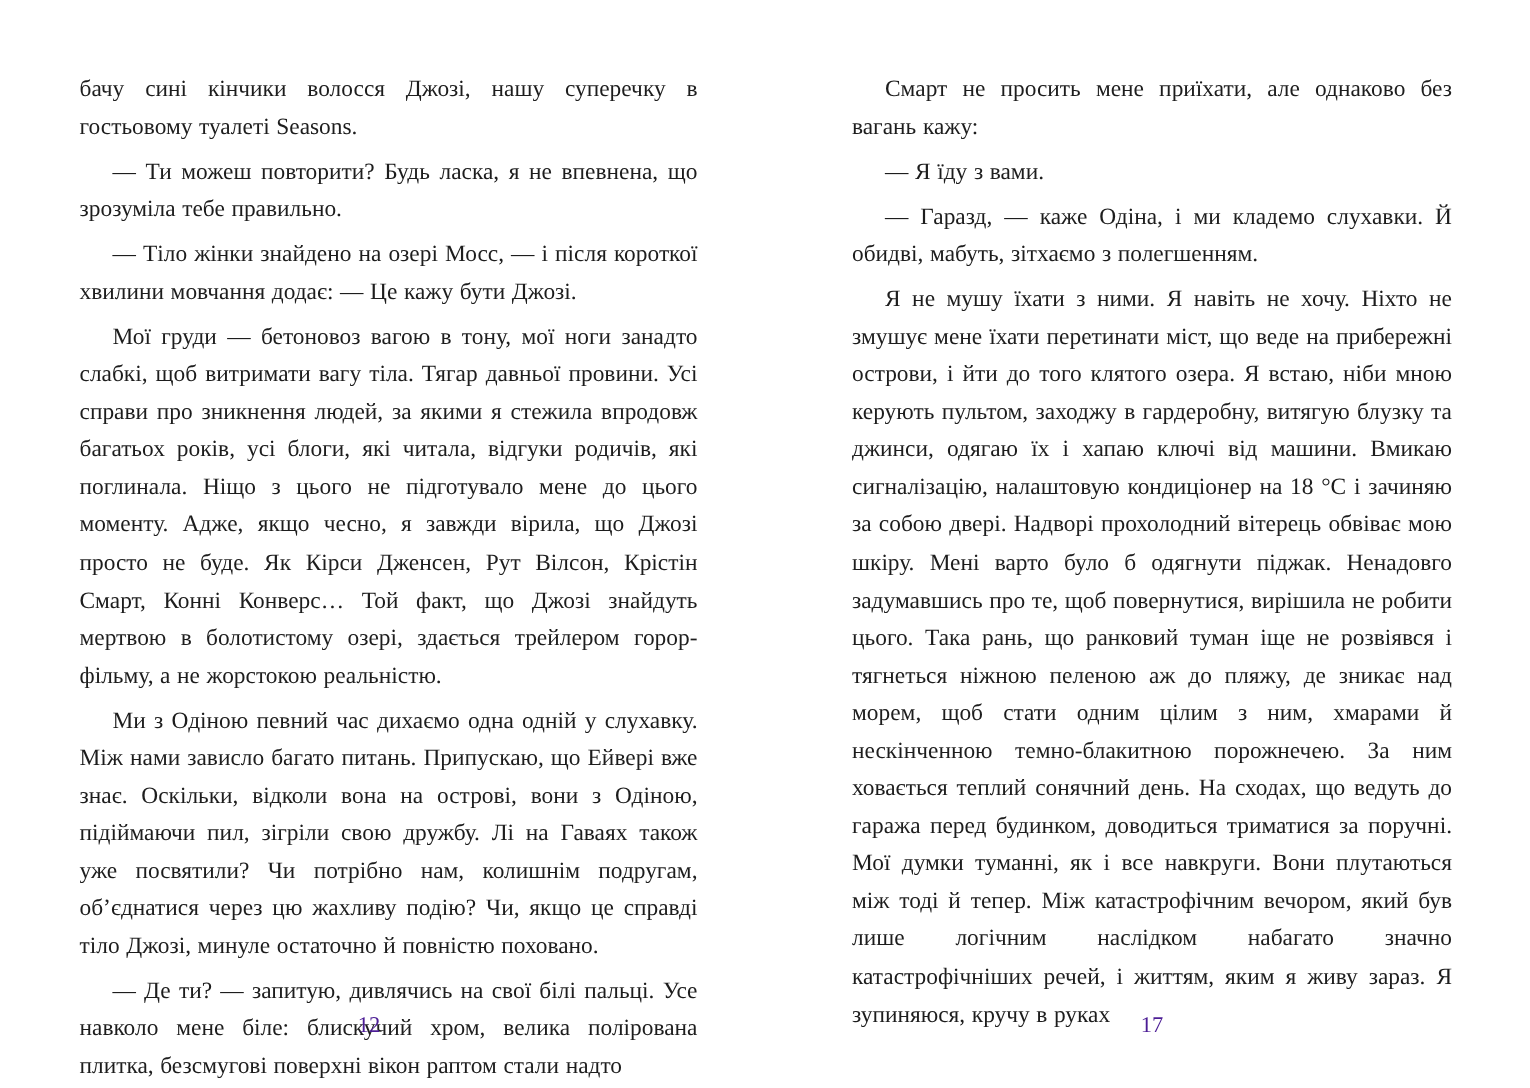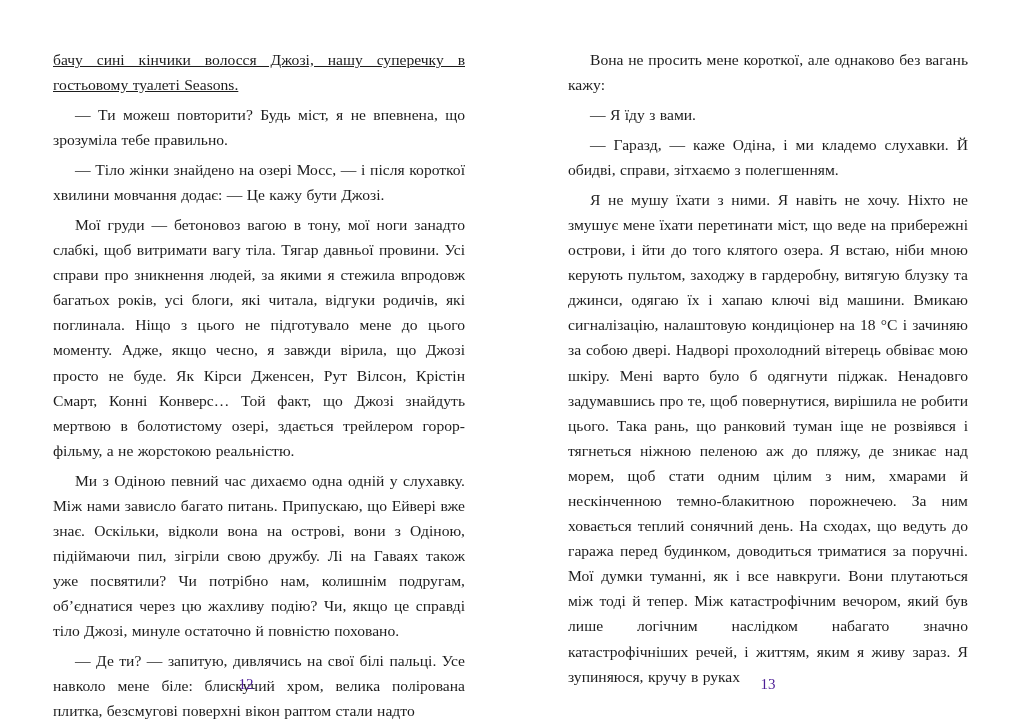--- a/index.html
+++ b/index.html
@@ -30,51 +30,51 @@
   .para {
     margin: 0;
     font-size: 15.6px;
     line-height: 25.1px;
     text-align: justify;
     text-align-last: left;
     text-indent: 22px;
     hyphens: manual;
     word-spacing: 0.5px;
   }
-  .para.noindent { text-indent: 0; text-decoration: underline; }
+  .para.noindent { text-indent: 0; }
   .para + .para { margin-top: 4.8px; }
   .folio {
     position: absolute;
     top: 676px;
     font-size: 15px;
     width: 60px;
     text-align: center;
     color: #4c1d95;
   }
   .folio.left { left: 216px; }
   .folio.right { left: 738px; }
 </style>
 </head>
 <body>
 
 <div class="spread">
 
   <div class="page left">
     <p class="para noindent">бачу сині кінчики волосся Джозі, нашу суперечку в гостьовому туалеті Seasons.</p>
-    <p class="para">— Ти можеш повторити? Будь міст, я не впевнена, що зрозуміла тебе правильно.</p>
+    <p class="para">— Ти можеш повторити? Будь ласка, я не впевнена, що зрозуміла тебе правильно.</p>
     <p class="para">— Тіло жінки знайдено на озері Мосс, — і після короткої хвилини мовчання додає: — Це кажу бути Джозі.</p>
     <p class="para">Мої груди — бетоновоз вагою в тону, мої ноги занадто слабкі, щоб витримати вагу тіла. Тягар давньої провини. Усі справи про зникнення людей, за якими я стежила впродовж багатьох років, усі блоги, які читала, відгуки родичів, які поглинала. Ніщо з цього не підготувало мене до цього моменту. Адже, якщо чесно, я завжди вірила, що Джозі просто не буде. Як Кірси Дженсен, Рут Вілсон, Крістін Смарт, Конні Конверс… Той факт, що Джозі знайдуть мертвою в болотистому озері, здається трейлером горор-фільму, а не жорстокою реальністю.</p>
     <p class="para">Ми з Одіною певний час дихаємо одна одній у слухавку. Між нами зависло багато питань. Припускаю, що Ейвері вже знає. Оскільки, відколи вона на острові, вони з Одіною, підіймаючи пил, зігріли свою дружбу. Лі на Гаваях також уже посвятили? Чи потрібно нам, колишнім подругам, об’єднатися через цю жахливу подію? Чи, якщо це справді тіло Джозі, минуле остаточно й повністю поховано.</p>
     <p class="para">— Де ти? — запитую, дивлячись на свої білі пальці. Усе навколо мене біле: блискучий хром, велика полірована плитка, безсмугові поверхні вікон раптом стали надто</p>
   </div>
 
   <div class="folio left">12</div>
 
   <div class="page right">
-    <p class="para">Вона не просить мене короткої, але однаково без вагань кажу:</p>
+    <p class="para">Смарт не просить мене приїхати, але однаково без вагань кажу:</p>
     <p class="para">— Я їду з вами.</p>
-    <p class="para">— Гаразд, — каже Одіна, і ми кладемо слухавки. Й обидві, справи, зітхаємо з полегшенням.</p>
+    <p class="para">— Гаразд, — каже Одіна, і ми кладемо слухавки. Й обидві, мабуть, зітхаємо з полегшенням.</p>
     <p class="para">Я не мушу їхати з ними. Я навіть не хочу. Ніхто не змушує мене їхати перетинати міст, що веде на прибережні острови, і йти до того клятого озера. Я встаю, ніби мною керують пультом, заходжу в гардеробну, витягую блузку та джинси, одягаю їх і хапаю ключі від машини. Вмикаю сигналізацію, налаштовую кондиціонер на 18 °C і зачиняю за собою двері. Надворі прохолодний вітерець обвіває мою шкіру. Мені варто було б одягнути піджак. Ненадовго задумавшись про те, щоб повернутися, вирішила не робити цього. Така рань, що ранковий туман іще не розвіявся і тягнеться ніжною пеленою аж до пляжу, де зникає над морем, щоб стати одним цілим з ним, хмарами й нескінченною темно-блакитною порожнечею. За ним ховається теплий сонячний день. На сходах, що ведуть до гаража перед будинком, доводиться триматися за поручні. Мої думки туманні, як і все навкруги. Вони плутаються між тоді й тепер. Між катастрофічним вечором, який був лише логічним наслідком набагато значно катастрофічніших речей, і життям, яким я живу зараз. Я зупиняюся, кручу в руках</p>
   </div>
 
-  <div class="folio right">13</div>
+  <div class="folio right">17</div>
 
 </div>
 
 </body></html>

